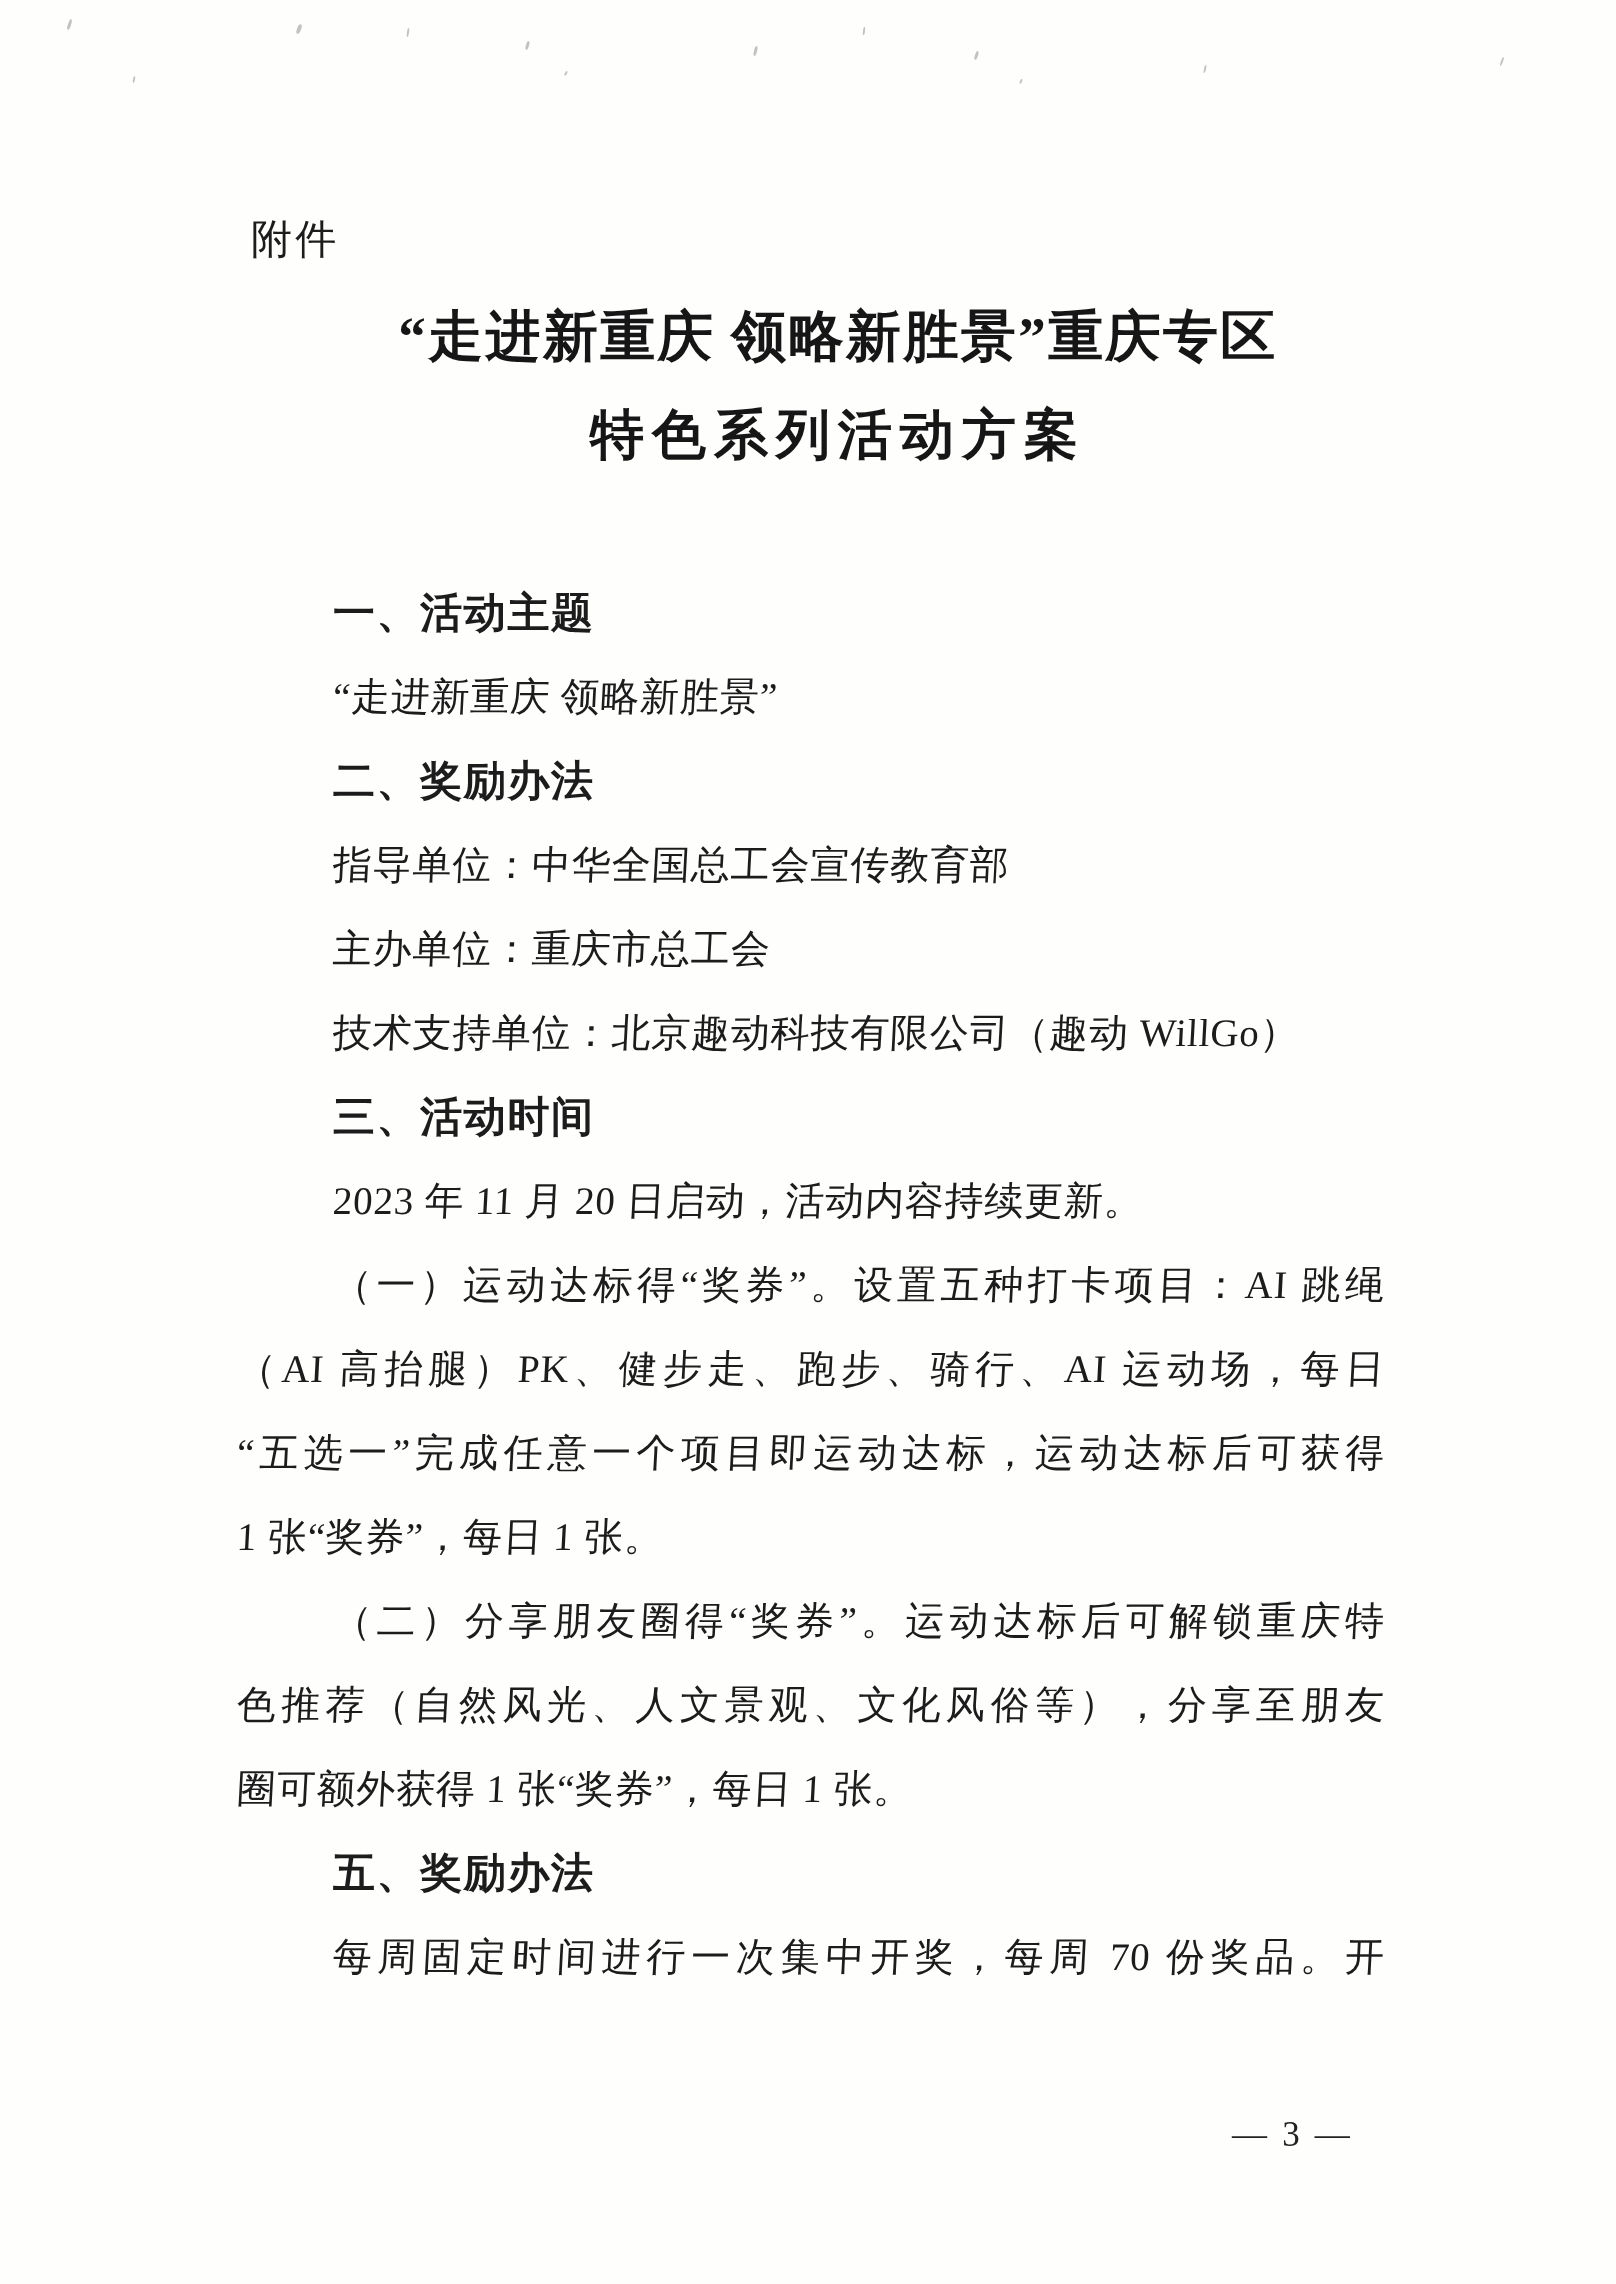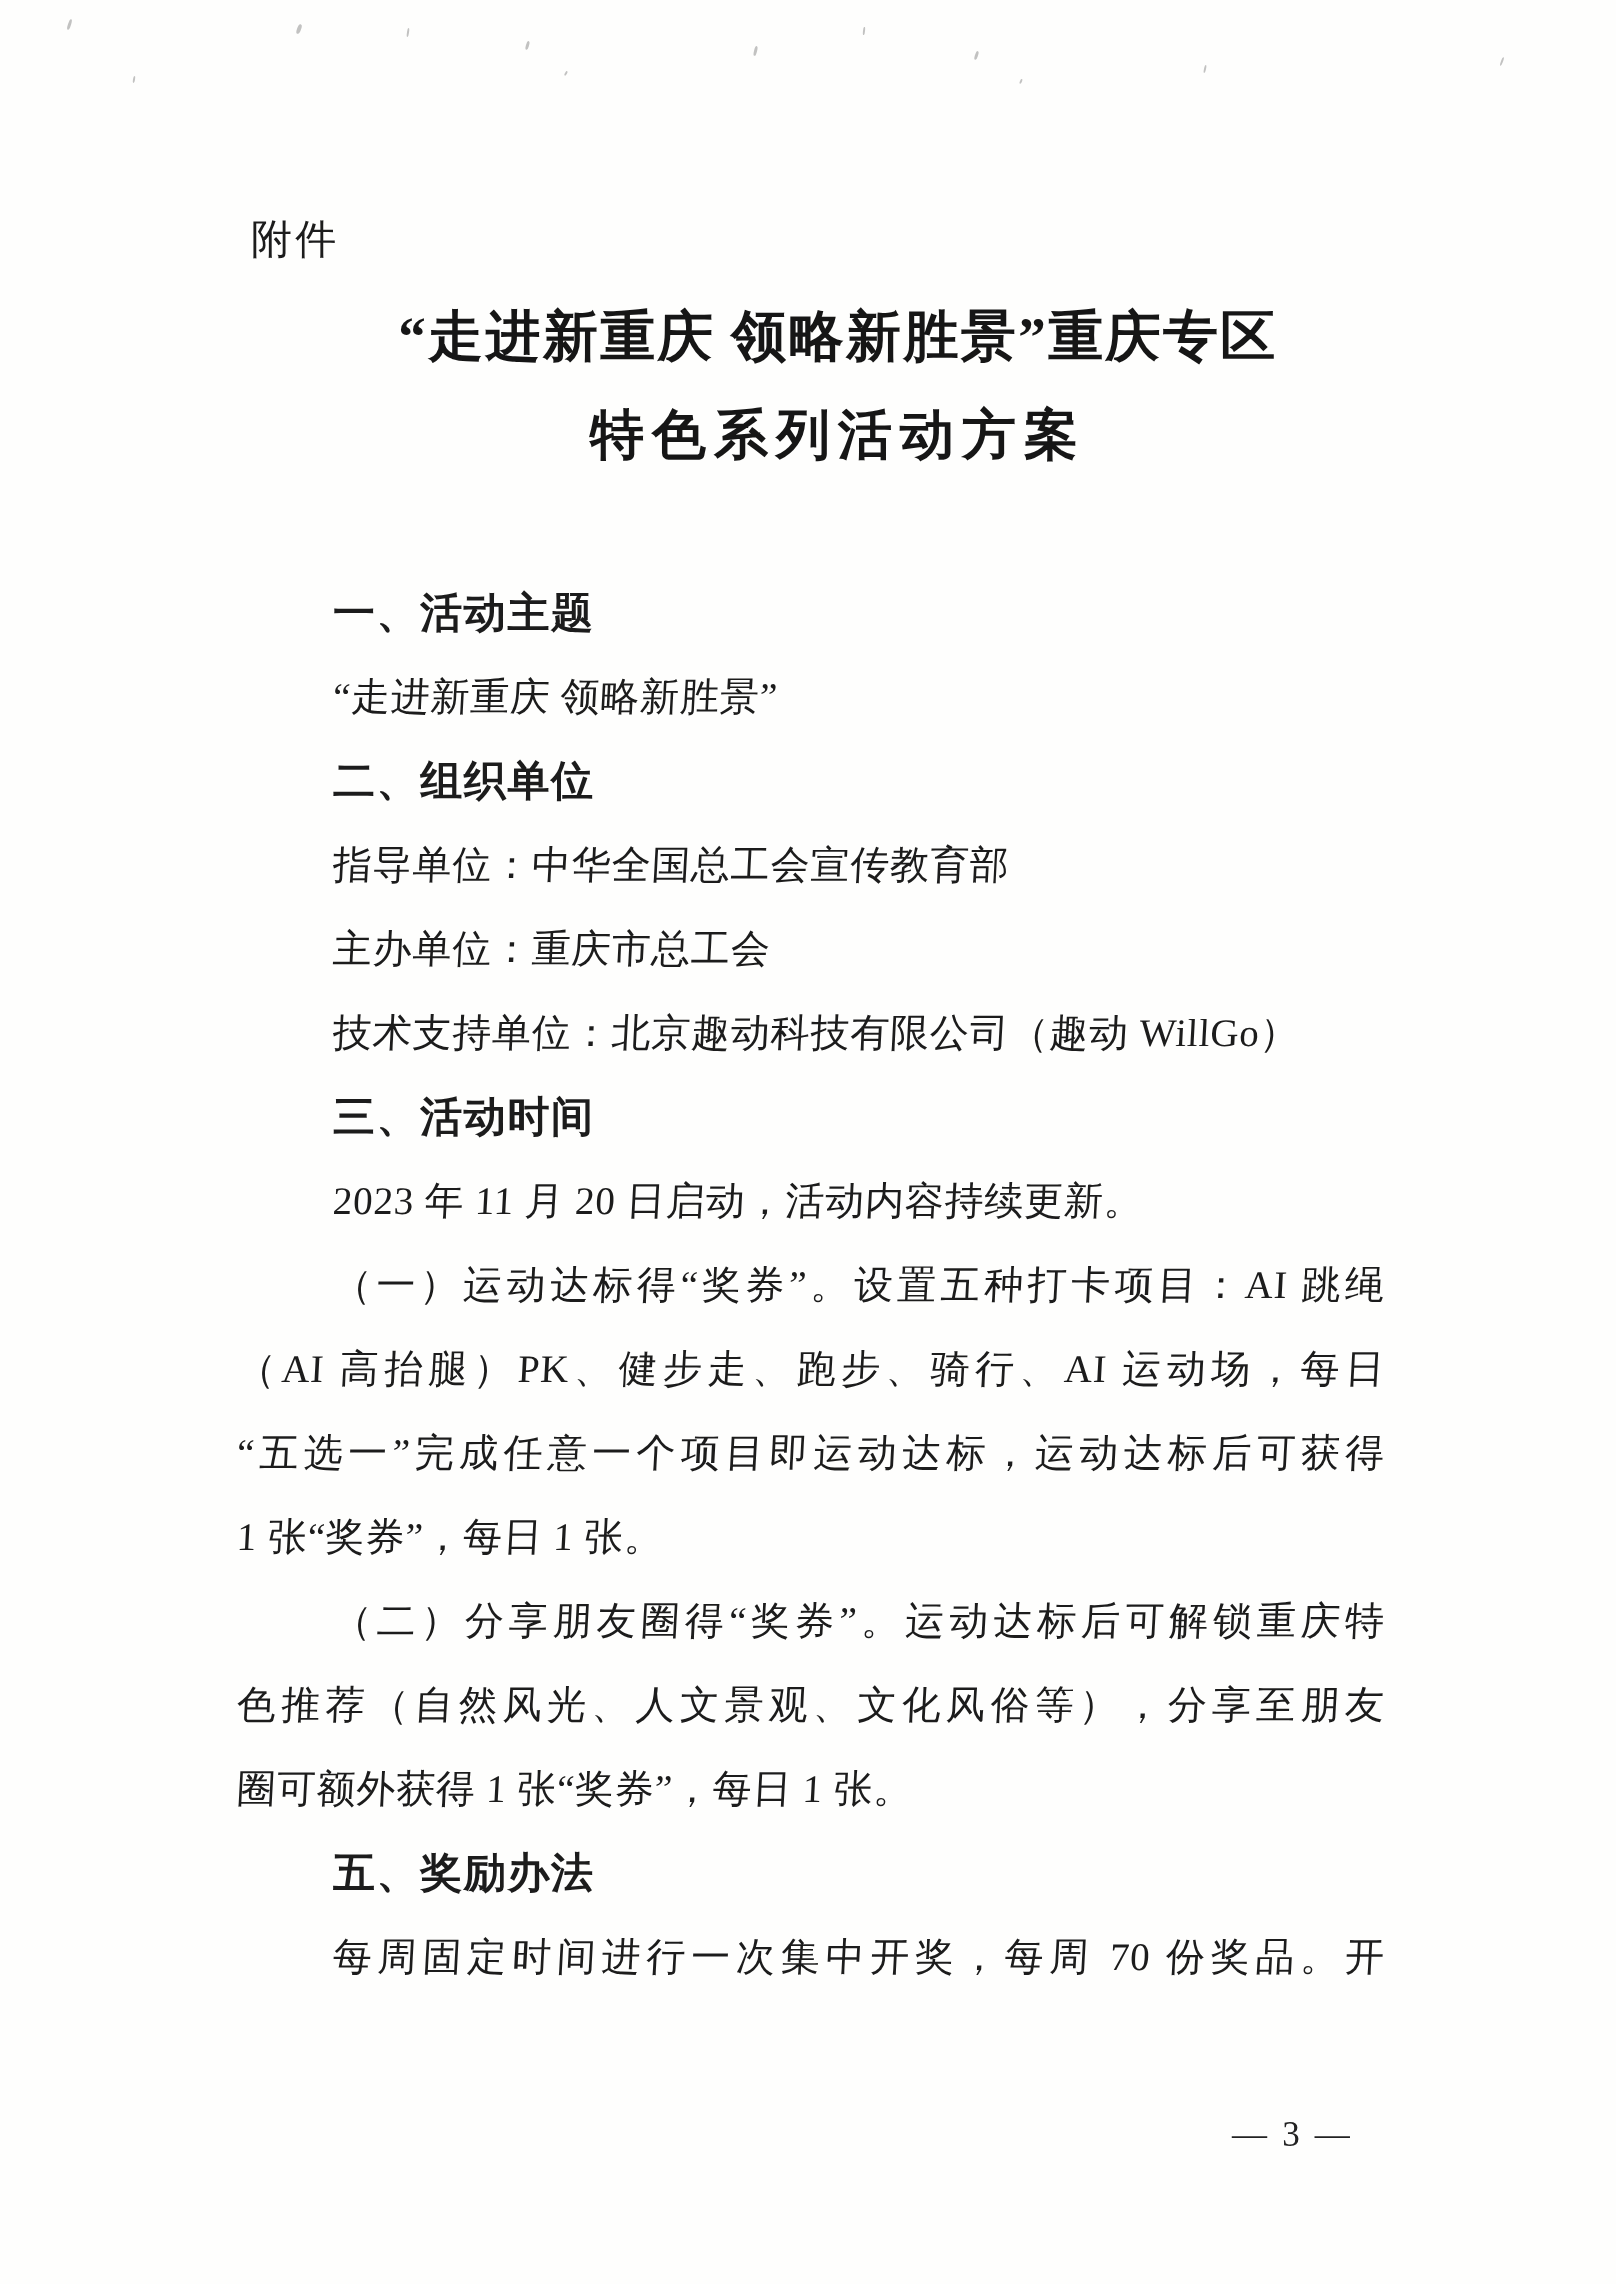--- a/index.html
+++ b/index.html
@@ -90,21 +90,21 @@
   <div class="speck" style="left:1501px;top:57px;  width:2.4px; height:8.7px; transform:rotate(20deg);"></div>
 
   <div class="attachment">附件</div>
 
   <div class="title title-1">“走进新重庆 领略新胜景”重庆专区</div>
   <div class="title title-2">特色系列活动方案</div>
 
   <div class="body-lines">
     <div class="line h">一、活动主题</div>
     <div class="line p p-first p-nw">“走进新重庆 领略新胜景”</div>
-    <div class="line h">二、组织单位</div>
+    <div class="line h">二、奖励办法</div>
     <div class="line p p-first p-nw">指导单位：中华全国总工会宣传教育部</div>
     <div class="line p p-first p-nw">主办单位：重庆市总工会</div>
     <div class="line p p-first p-nw">技术支持单位：北京趣动科技有限公司（趣动 WillGo）</div>
     <div class="line h">三、活动时间</div>
     <div class="line p p-first p-nw">2023 年 11 月 20 日启动，活动内容持续更新。</div>
     <div class="line p p-first p-just">（一）运动达标得“奖券”。设置五种打卡项目：AI 跳绳</div>
     <div class="line p p-cont p-just">（AI 高抬腿）PK、健步走、跑步、骑行、AI 运动场，每日</div>
     <div class="line p p-cont p-just">“五选一”完成任意一个项目即运动达标，运动达标后可获得</div>
     <div class="line p p-cont p-nw">1 张“奖券”，每日 1 张。</div>
     <div class="line p p-first p-just">（二）分享朋友圈得“奖券”。运动达标后可解锁重庆特</div>

